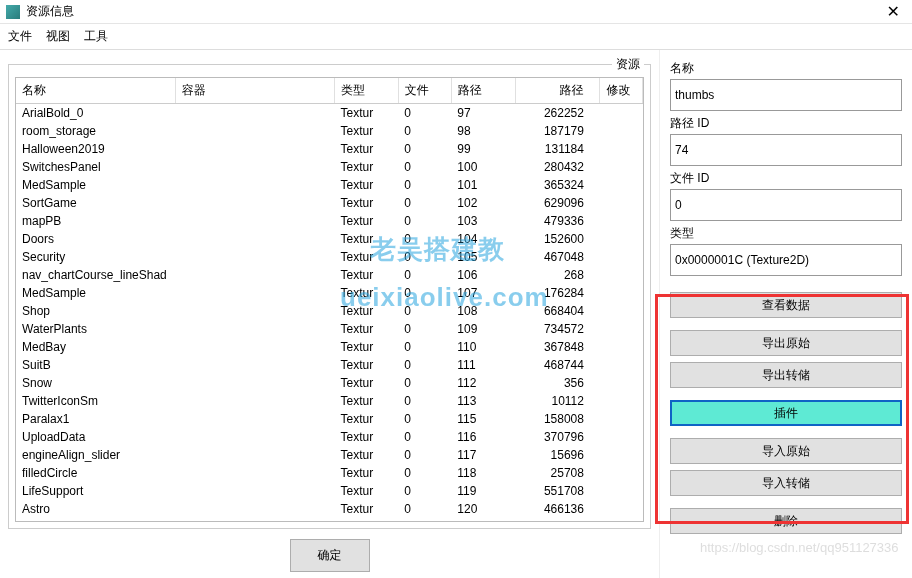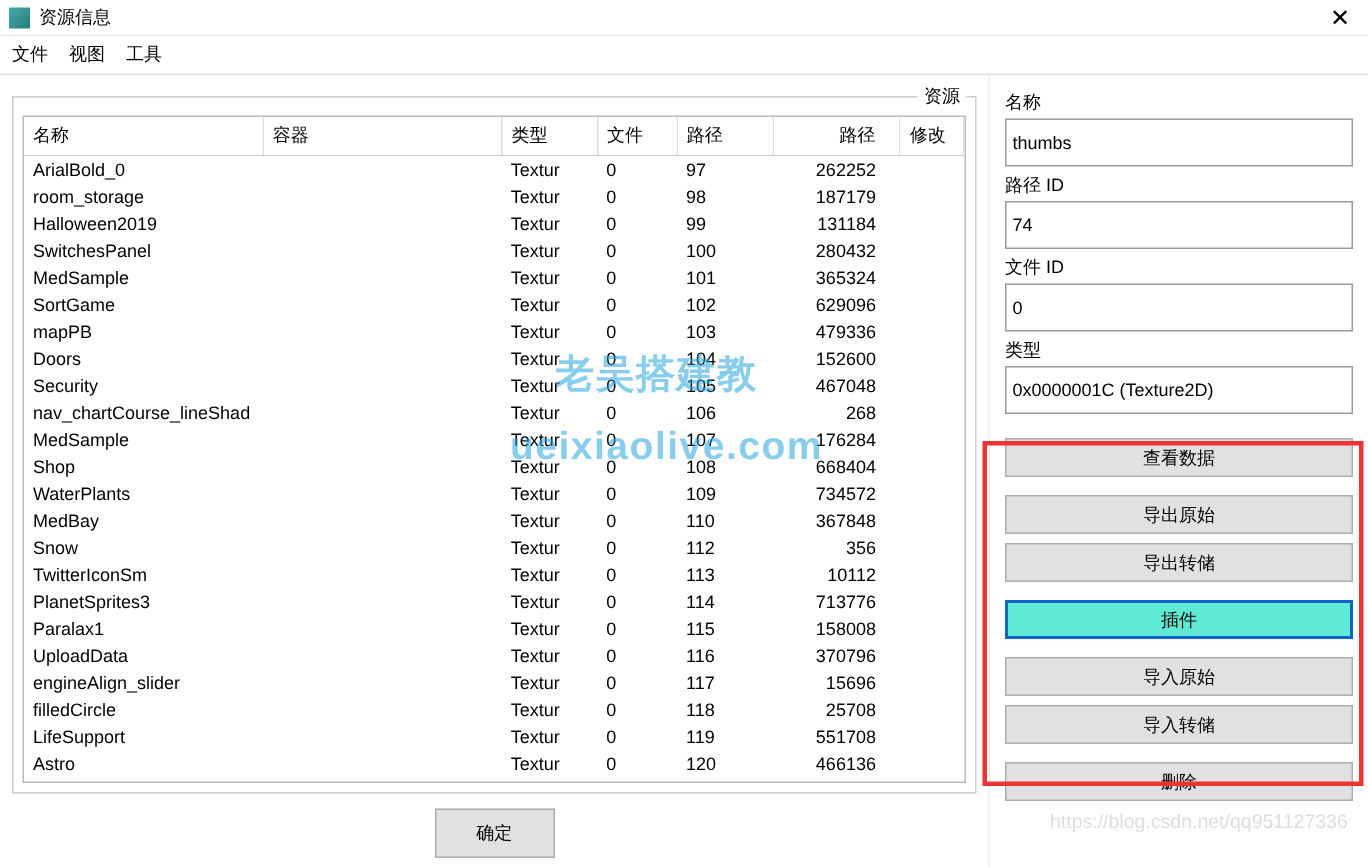--- a/index.html
+++ b/index.html
@@ -309,44 +309,44 @@
               <tr>
                 <td class="col-name">MedBay</td>
                 <td class="col-cont"></td>
                 <td class="col-type">Textur</td>
                 <td class="col-file">0</td>
                 <td class="col-path">110</td>
                 <td class="col-size">367848</td>
                 <td class="col-mod"></td>
               </tr>
               <tr>
+                <td class="col-name">SuitB</td>
+                <td class="col-cont"></td>
+                <td class="col-type">Textur</td>
+                <td class="col-file">0</td>
+                <td class="col-path">111</td>
+                <td class="col-size">468744</td>
+                <td class="col-mod"></td>
+              </tr>
+              <tr>
                 <td class="col-name">Snow</td>
                 <td class="col-cont"></td>
                 <td class="col-type">Textur</td>
                 <td class="col-file">0</td>
                 <td class="col-path">112</td>
                 <td class="col-size">356</td>
                 <td class="col-mod"></td>
               </tr>
               <tr>
                 <td class="col-name">TwitterIconSm</td>
                 <td class="col-cont"></td>
                 <td class="col-type">Textur</td>
                 <td class="col-file">0</td>
                 <td class="col-path">113</td>
                 <td class="col-size">10112</td>
-                <td class="col-mod"></td>
-              </tr>
-              <tr>
-                <td class="col-name">PlanetSprites3</td>
-                <td class="col-cont"></td>
-                <td class="col-type">Textur</td>
-                <td class="col-file">0</td>
-                <td class="col-path">114</td>
-                <td class="col-size">713776</td>
                 <td class="col-mod"></td>
               </tr>
               <tr>
                 <td class="col-name">Paralax1</td>
                 <td class="col-cont"></td>
                 <td class="col-type">Textur</td>
                 <td class="col-file">0</td>
                 <td class="col-path">115</td>
                 <td class="col-size">158008</td>
                 <td class="col-mod"></td>

